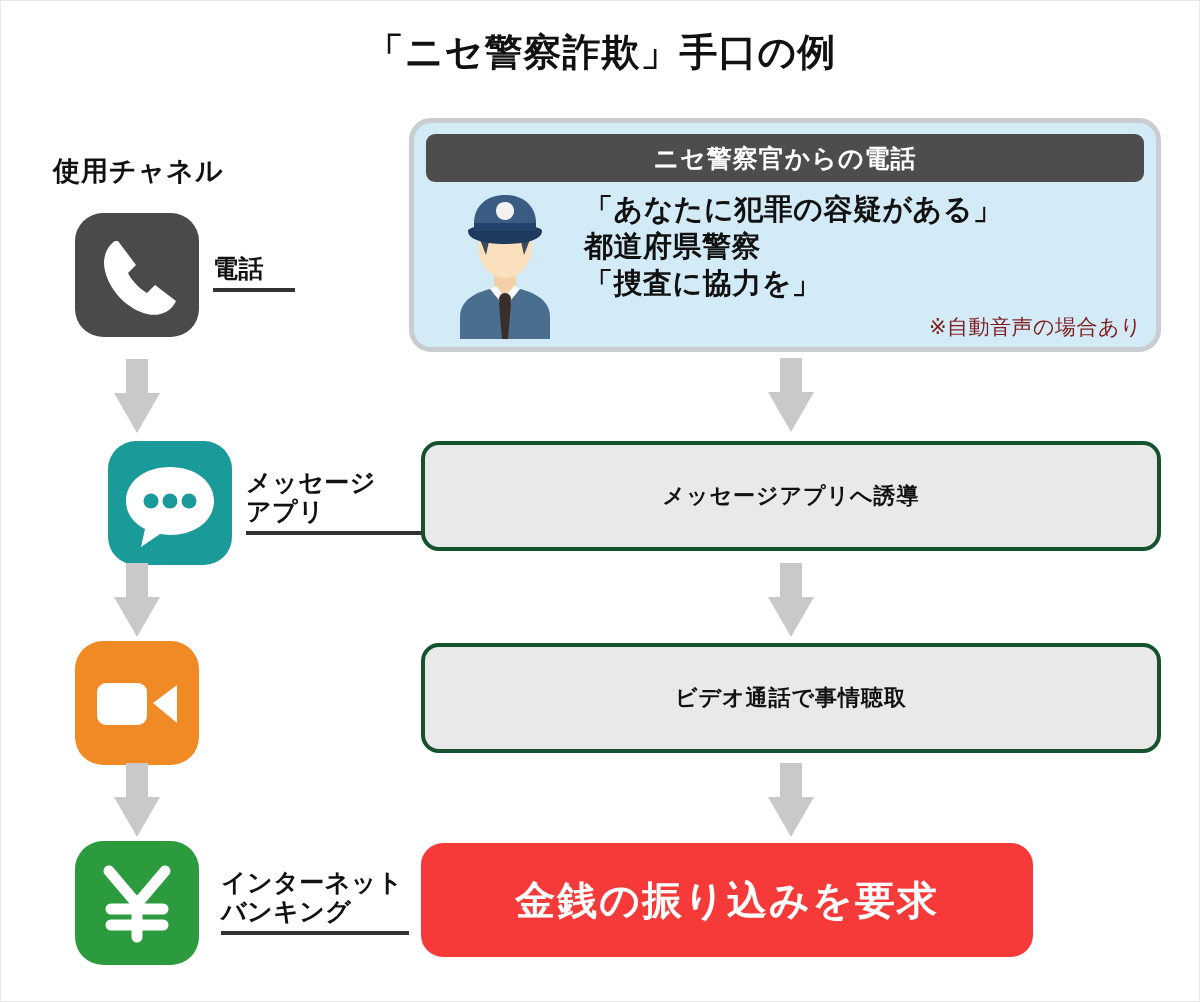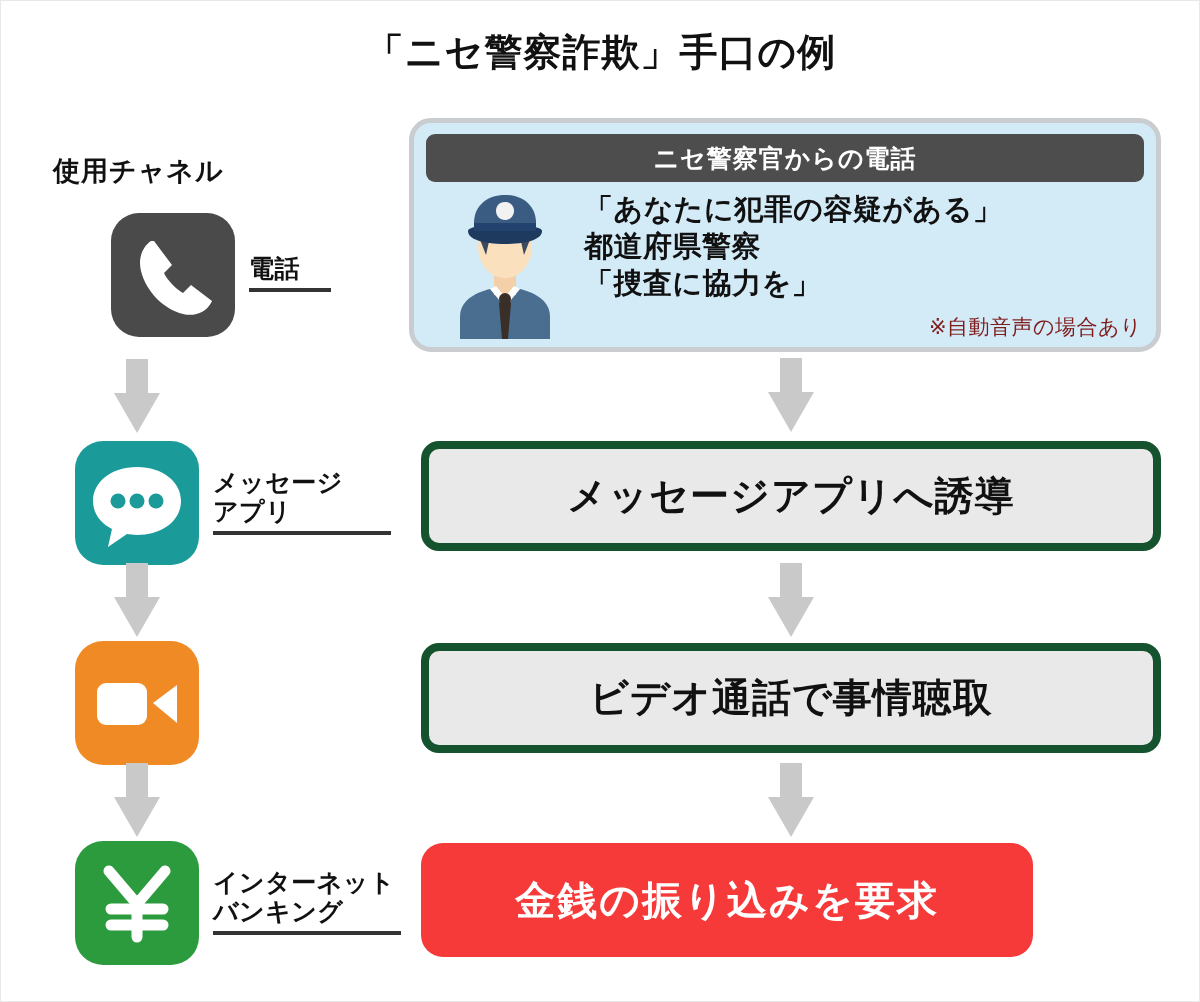--- a/index.html
+++ b/index.html
@@ -43,24 +43,24 @@
     color: #111111;
     letter-spacing: 1px;
   }
 
   .channel-row {
     position: absolute;
     left: 74px;
     display: flex;
     align-items: center;
   }
-  .channel-row.r0 { top: 212px; margin-left: 36px; }
-  .channel-row.r1 { top: 440px; }
+  .channel-row.r0 { top: 212px; }
+  .channel-row.r1 { top: 440px; margin-left: 33px; }
   .channel-row.r2 { top: 640px; }
-  .channel-row.r3 { top: 840px; }
+  .channel-row.r3 { top: 840px; gap: 8px; }
 
   .app-icon {
     width: 124px;
     height: 124px;
     border-radius: 28px;
     flex: 0 0 auto;
     position: relative;
   }
 
   .channel-label-wrap {
@@ -175,26 +175,26 @@
     letter-spacing: 0.5px;
   }
 
   
   .process-box {
     position: absolute;
     left: 420px;
     width: 740px;
     height: 110px;
     background: #e9e9e9;
-    border: 8px solid #14532d;
+    border: 4px solid #14532d;
     border-radius: 18px;
     display: flex;
     align-items: center;
     justify-content: center;
-    font-size: 39px;
+    font-size: 22px;
     font-weight: bold;
     color: #111111;
     letter-spacing: 1px;
   }
   .process-box.p0 { top: 440px; }
   .process-box.p1 { top: 642px; }
 
   #final-box {
     position: absolute;
     left: 420px;

